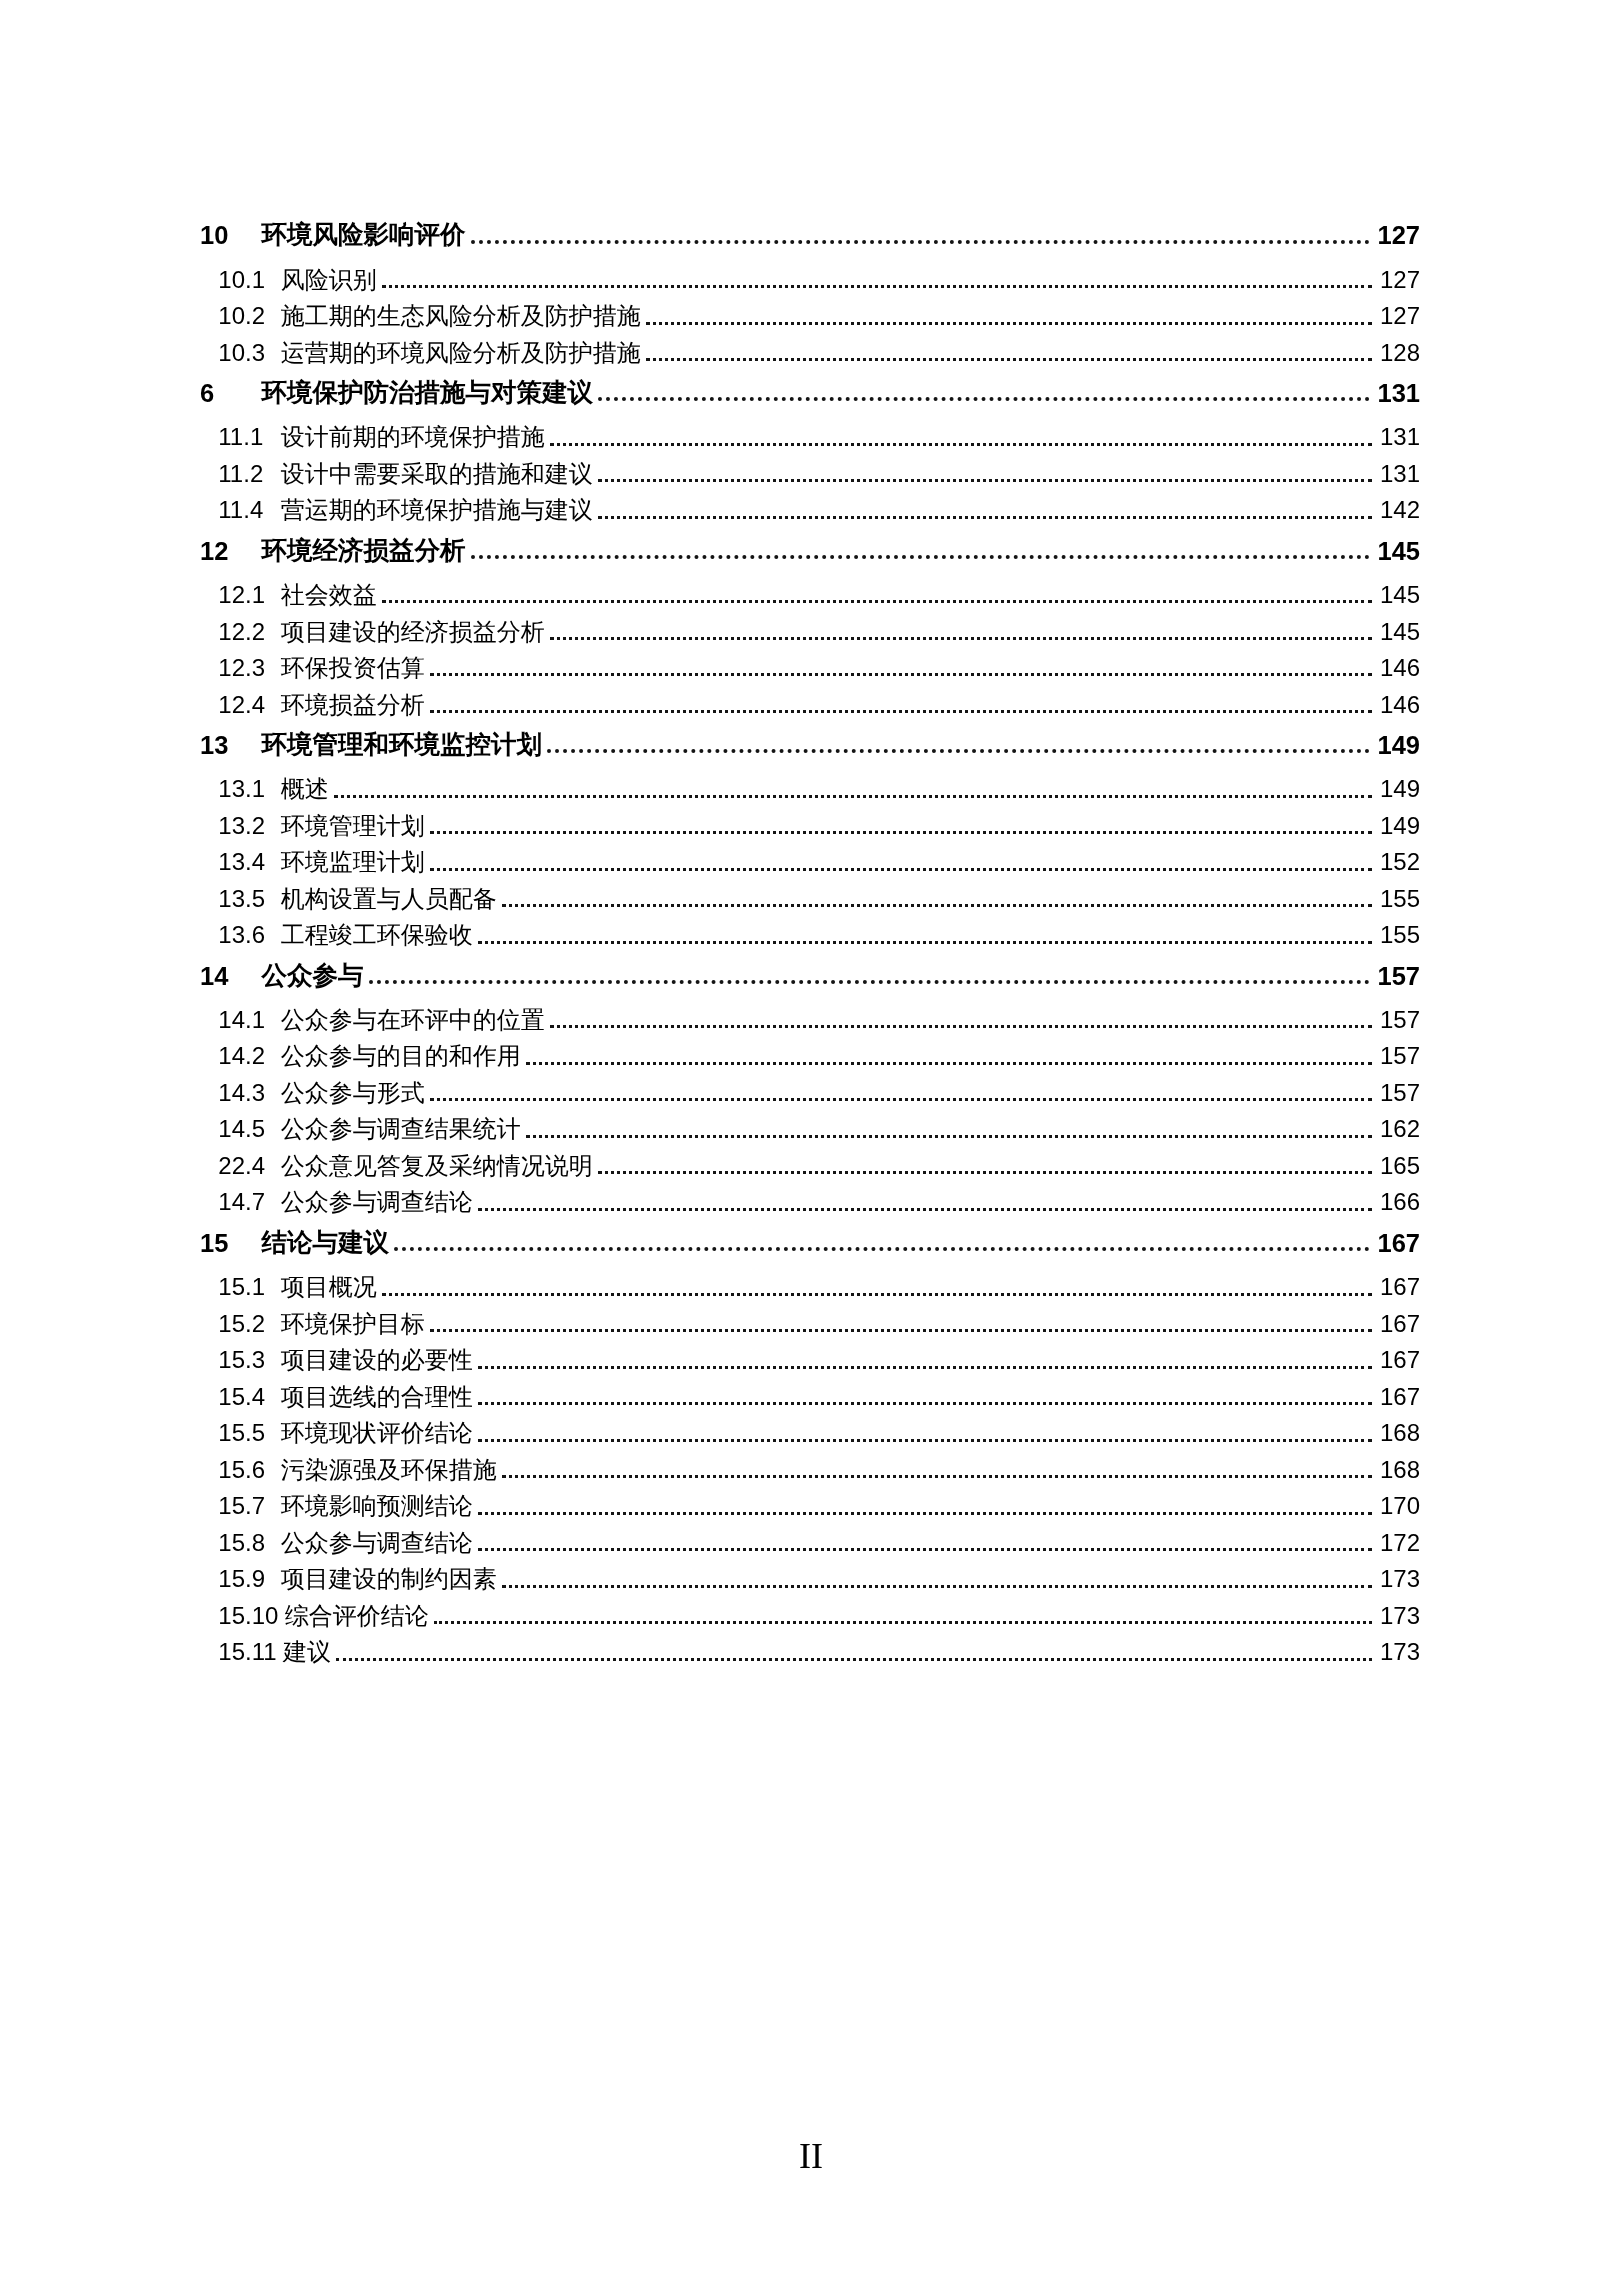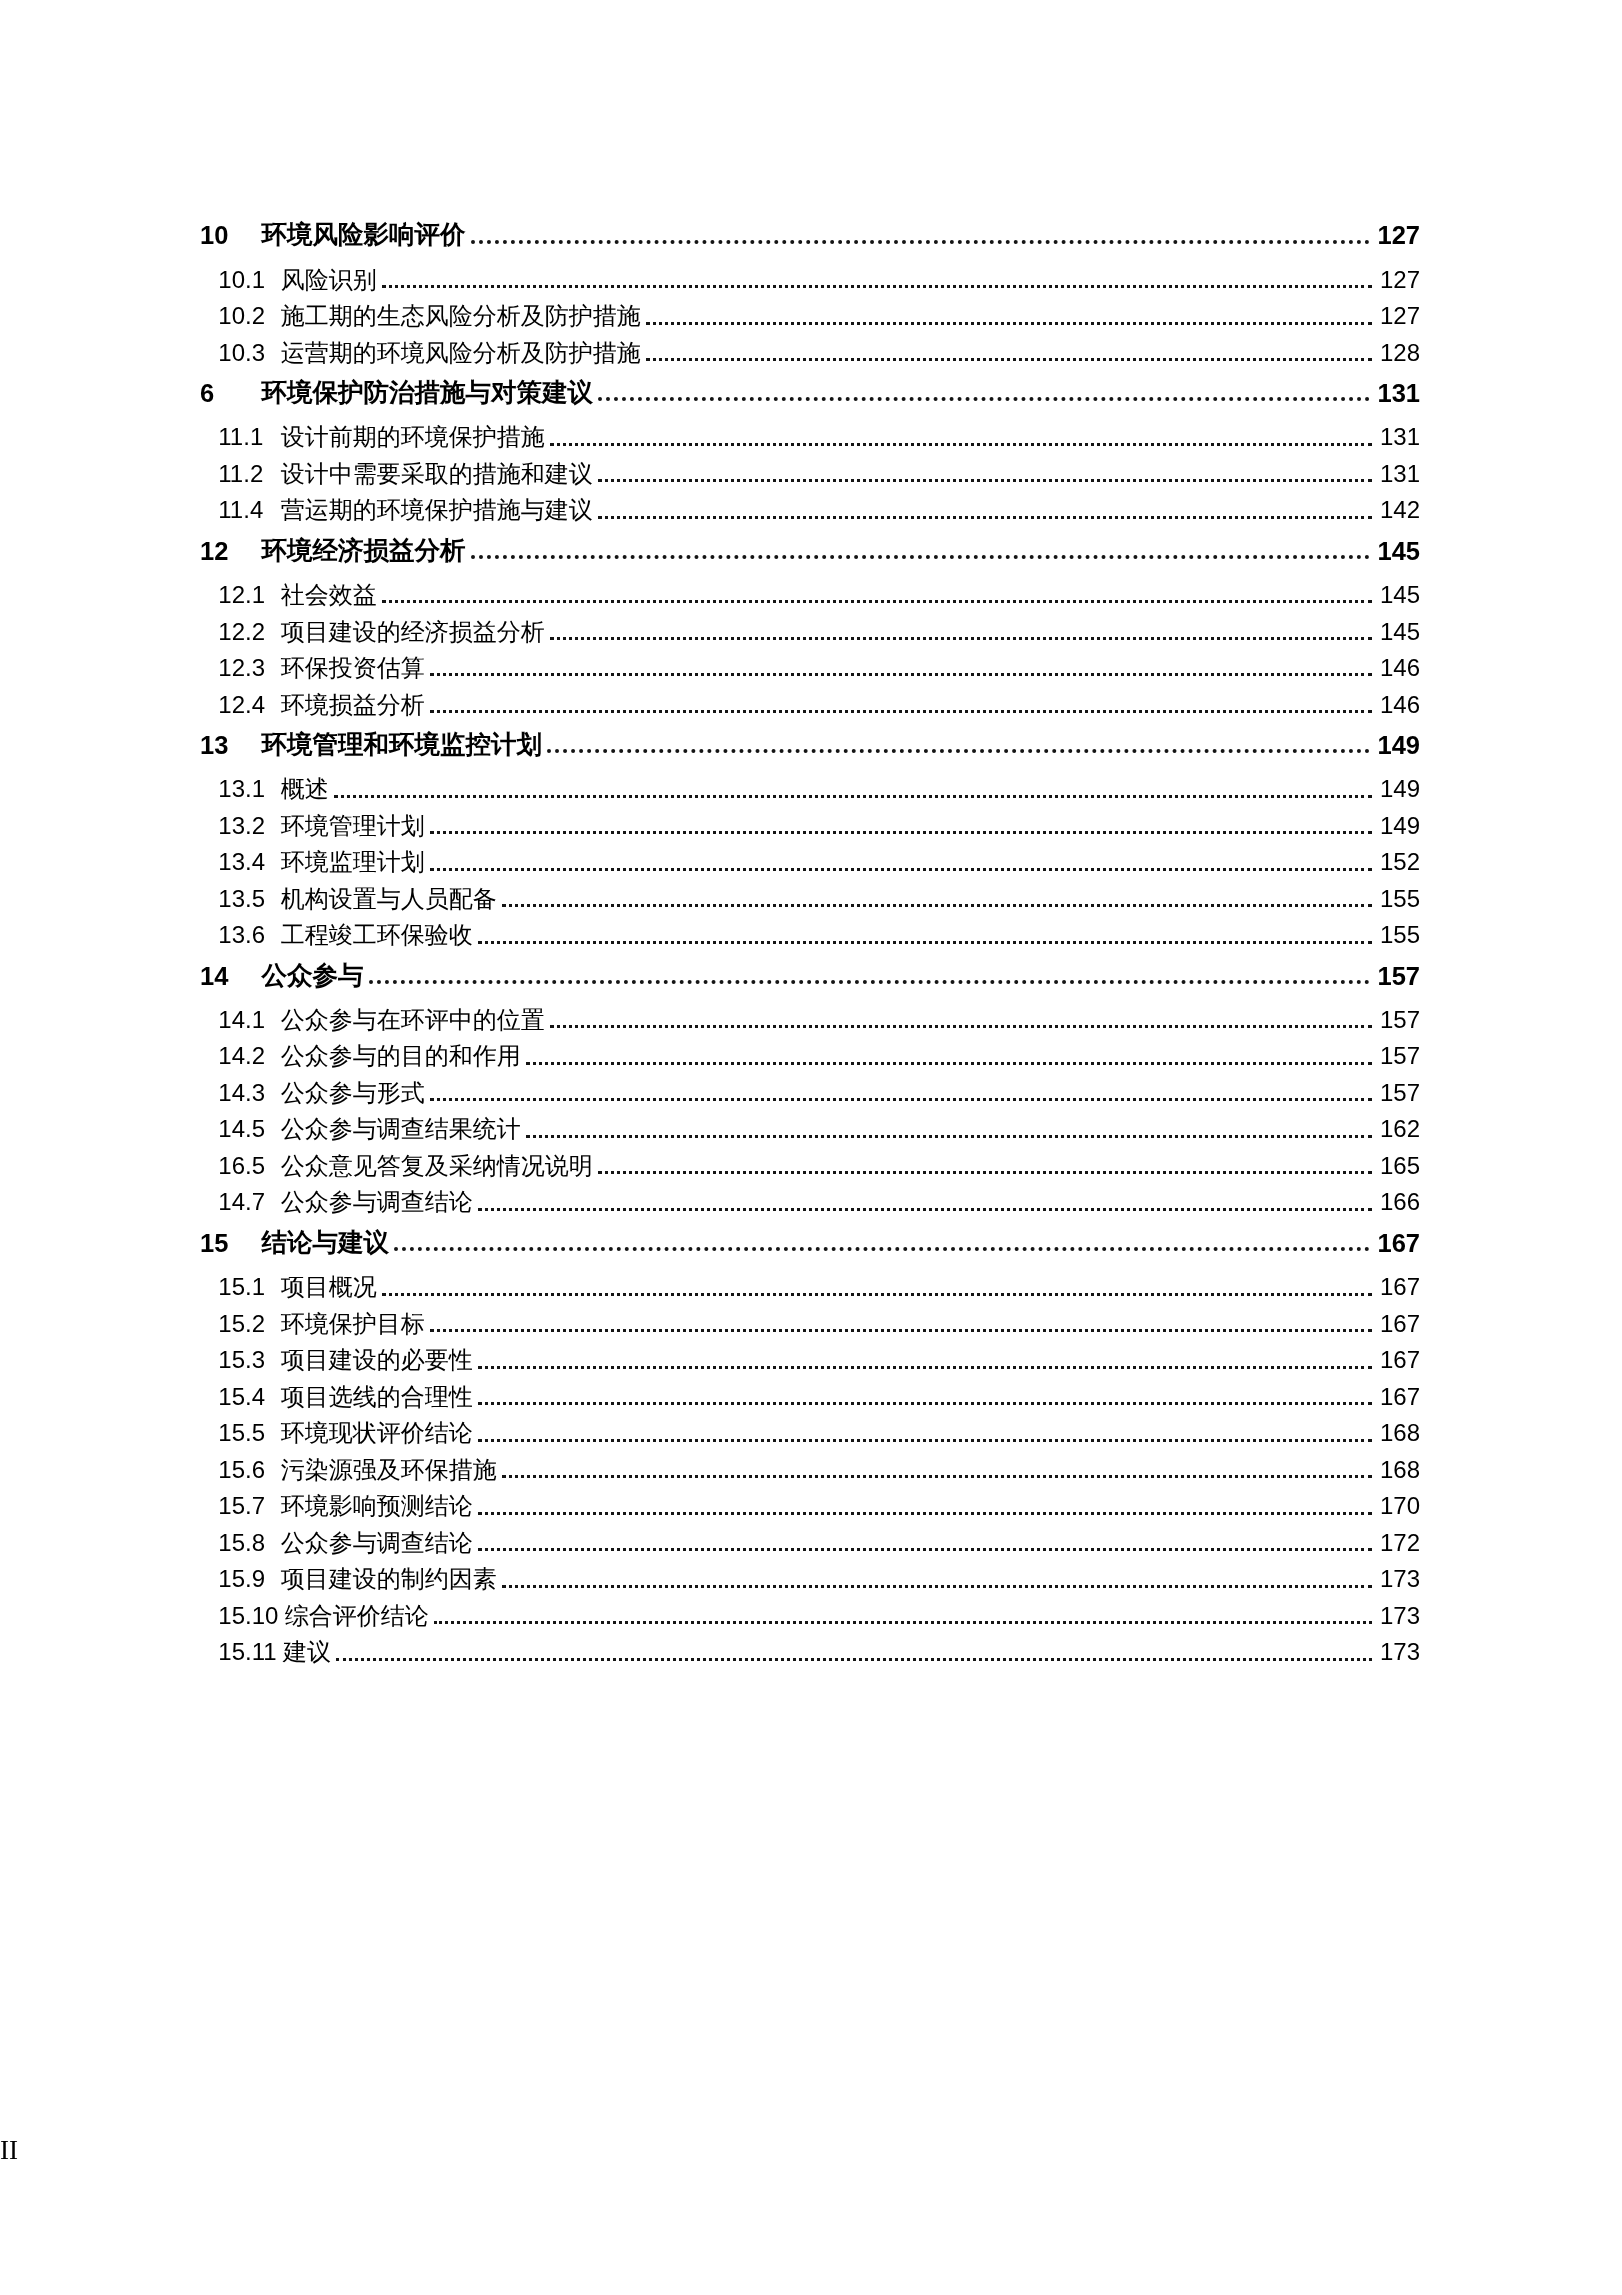--- a/index.html
+++ b/index.html
@@ -57,23 +57,23 @@
     margin-bottom: 18.3px;
     justify-content: space-between;
   }
   .row.l1 .num { min-width: 55px; }
   .row.l1 .leader { border-bottom-width: 4.6px; }
   .page-footer {
     position: absolute;
     top: 2135px;
     left: 0;
     width: 100%;
-    text-align: left;
+    text-align: center;
     font-family: "Liberation Serif", "DejaVu Serif", serif;
-    font-size: 27px;
+    font-size: 36px;
     color: #000000;
   }
 </style>
 </head>
 <body>
 
 <div class="page">
   <main class="toc" id="toc">
       <div class="row l1">
     <span class="num">10</span>
@@ -213,21 +213,21 @@
     <span class="leader"></span>
     <span class="pagenum">157</span>
   </div>
       <div class="row l2">
     <span class="num">14.5</span>
     <span class="title">公众参与调查结果统计</span>
     <span class="leader"></span>
     <span class="pagenum">162</span>
   </div>
       <div class="row l2">
-    <span class="num">16.5</span>
+    <span class="num">22.4</span>
     <span class="title">公众意见答复及采纳情况说明</span>
     <span class="leader"></span>
     <span class="pagenum">165</span>
   </div>
       <div class="row l2">
     <span class="num">14.7</span>
     <span class="title">公众参与调查结论</span>
     <span class="leader"></span>
     <span class="pagenum">166</span>
   </div>

